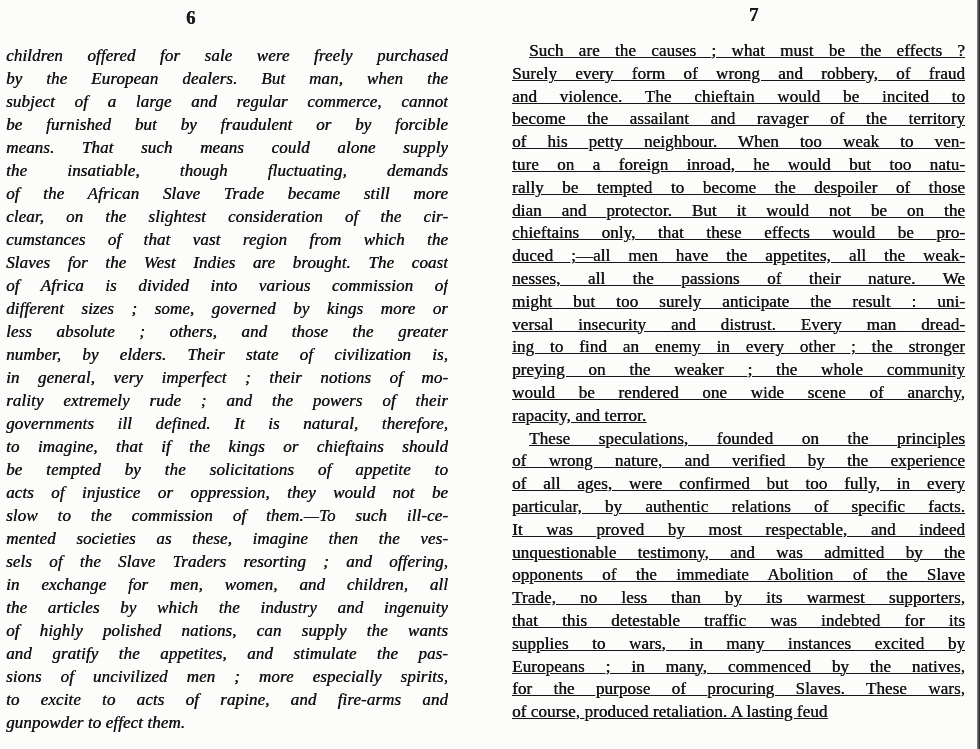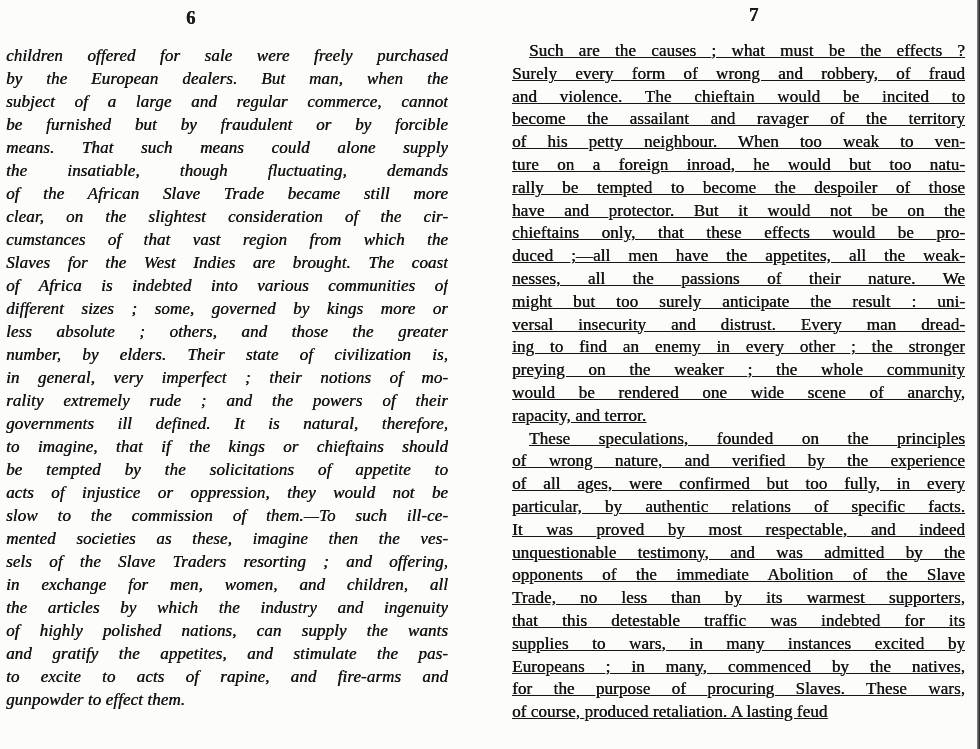--- a/index.html
+++ b/index.html
@@ -55,50 +55,51 @@
     <div class="line">children offered for sale were freely purchased</div>
     <div class="line">by the European dealers.  But man, when the</div>
     <div class="line">subject of a large and regular commerce, cannot</div>
     <div class="line">be furnished but by fraudulent or by forcible</div>
     <div class="line">means.  That such means could alone supply</div>
     <div class="line">the insatiable, though fluctuating, demands</div>
     <div class="line">of the African Slave Trade became still more</div>
     <div class="line">clear, on the slightest consideration of the cir-</div>
     <div class="line">cumstances of that vast region from which the</div>
     <div class="line">Slaves for the West Indies are brought.  The coast</div>
-    <div class="line">of Africa is indebted into various communities of</div>
+    <div class="line">of Africa is divided into various commission of</div>
     <div class="line">different sizes ; some, governed by kings more or</div>
     <div class="line">less absolute ; others, and those the greater</div>
     <div class="line">number, by elders.  Their state of civilization is,</div>
     <div class="line">in general, very imperfect ; their notions of mo-</div>
     <div class="line">rality extremely rude ; and the powers of their</div>
     <div class="line">governments ill defined.  It is natural, therefore,</div>
     <div class="line">to imagine, that if the kings or chieftains should</div>
     <div class="line">be tempted by the solicitations of appetite to</div>
     <div class="line">acts of injustice or oppression, they would not be</div>
     <div class="line">slow to the commission of them.—To such ill-ce-</div>
     <div class="line">mented societies as these, imagine then the ves-</div>
     <div class="line">sels of the Slave Traders resorting ; and offering,</div>
     <div class="line">in exchange for men, women, and children, all</div>
     <div class="line">the articles by which the industry and ingenuity</div>
     <div class="line">of highly polished nations, can supply the wants</div>
     <div class="line">and gratify the appetites, and stimulate the pas-</div>
+    <div class="line">sions of uncivilized men ; more especially spirits,</div>
     <div class="line">to excite to acts of rapine, and fire-arms and</div>
     <div class="line last">gunpowder to effect them.</div>
   </div>
 
 <div class="textcol right">
     <div class="line ind">Such are the causes ; what must be the effects ?</div>
     <div class="line">Surely every form of wrong and robbery, of fraud</div>
     <div class="line">and violence.  The chieftain would be incited to</div>
     <div class="line">become the assailant and ravager of the territory</div>
     <div class="line">of his petty neighbour.  When too weak to ven-</div>
     <div class="line">ture on a foreign inroad, he would but too natu-</div>
     <div class="line">rally be tempted to become the despoiler of those</div>
-    <div class="line">have and protector.  But it would not be on the</div>
+    <div class="line">dian and protector.  But it would not be on the</div>
     <div class="line">chieftains only, that these effects would be pro-</div>
     <div class="line">duced ;—all men have the appetites, all the weak-</div>
     <div class="line">nesses, all the passions of their nature.  We</div>
     <div class="line">might but too surely anticipate the result : uni-</div>
     <div class="line">versal insecurity and distrust.  Every man dread-</div>
     <div class="line">ing to find an enemy in every other ; the stronger</div>
     <div class="line">preying on the weaker ; the whole community</div>
     <div class="line">would be rendered one wide scene of anarchy,</div>
     <div class="line last">rapacity, and terror.</div>
     <div class="line ind">These speculations, founded on the principles</div>

